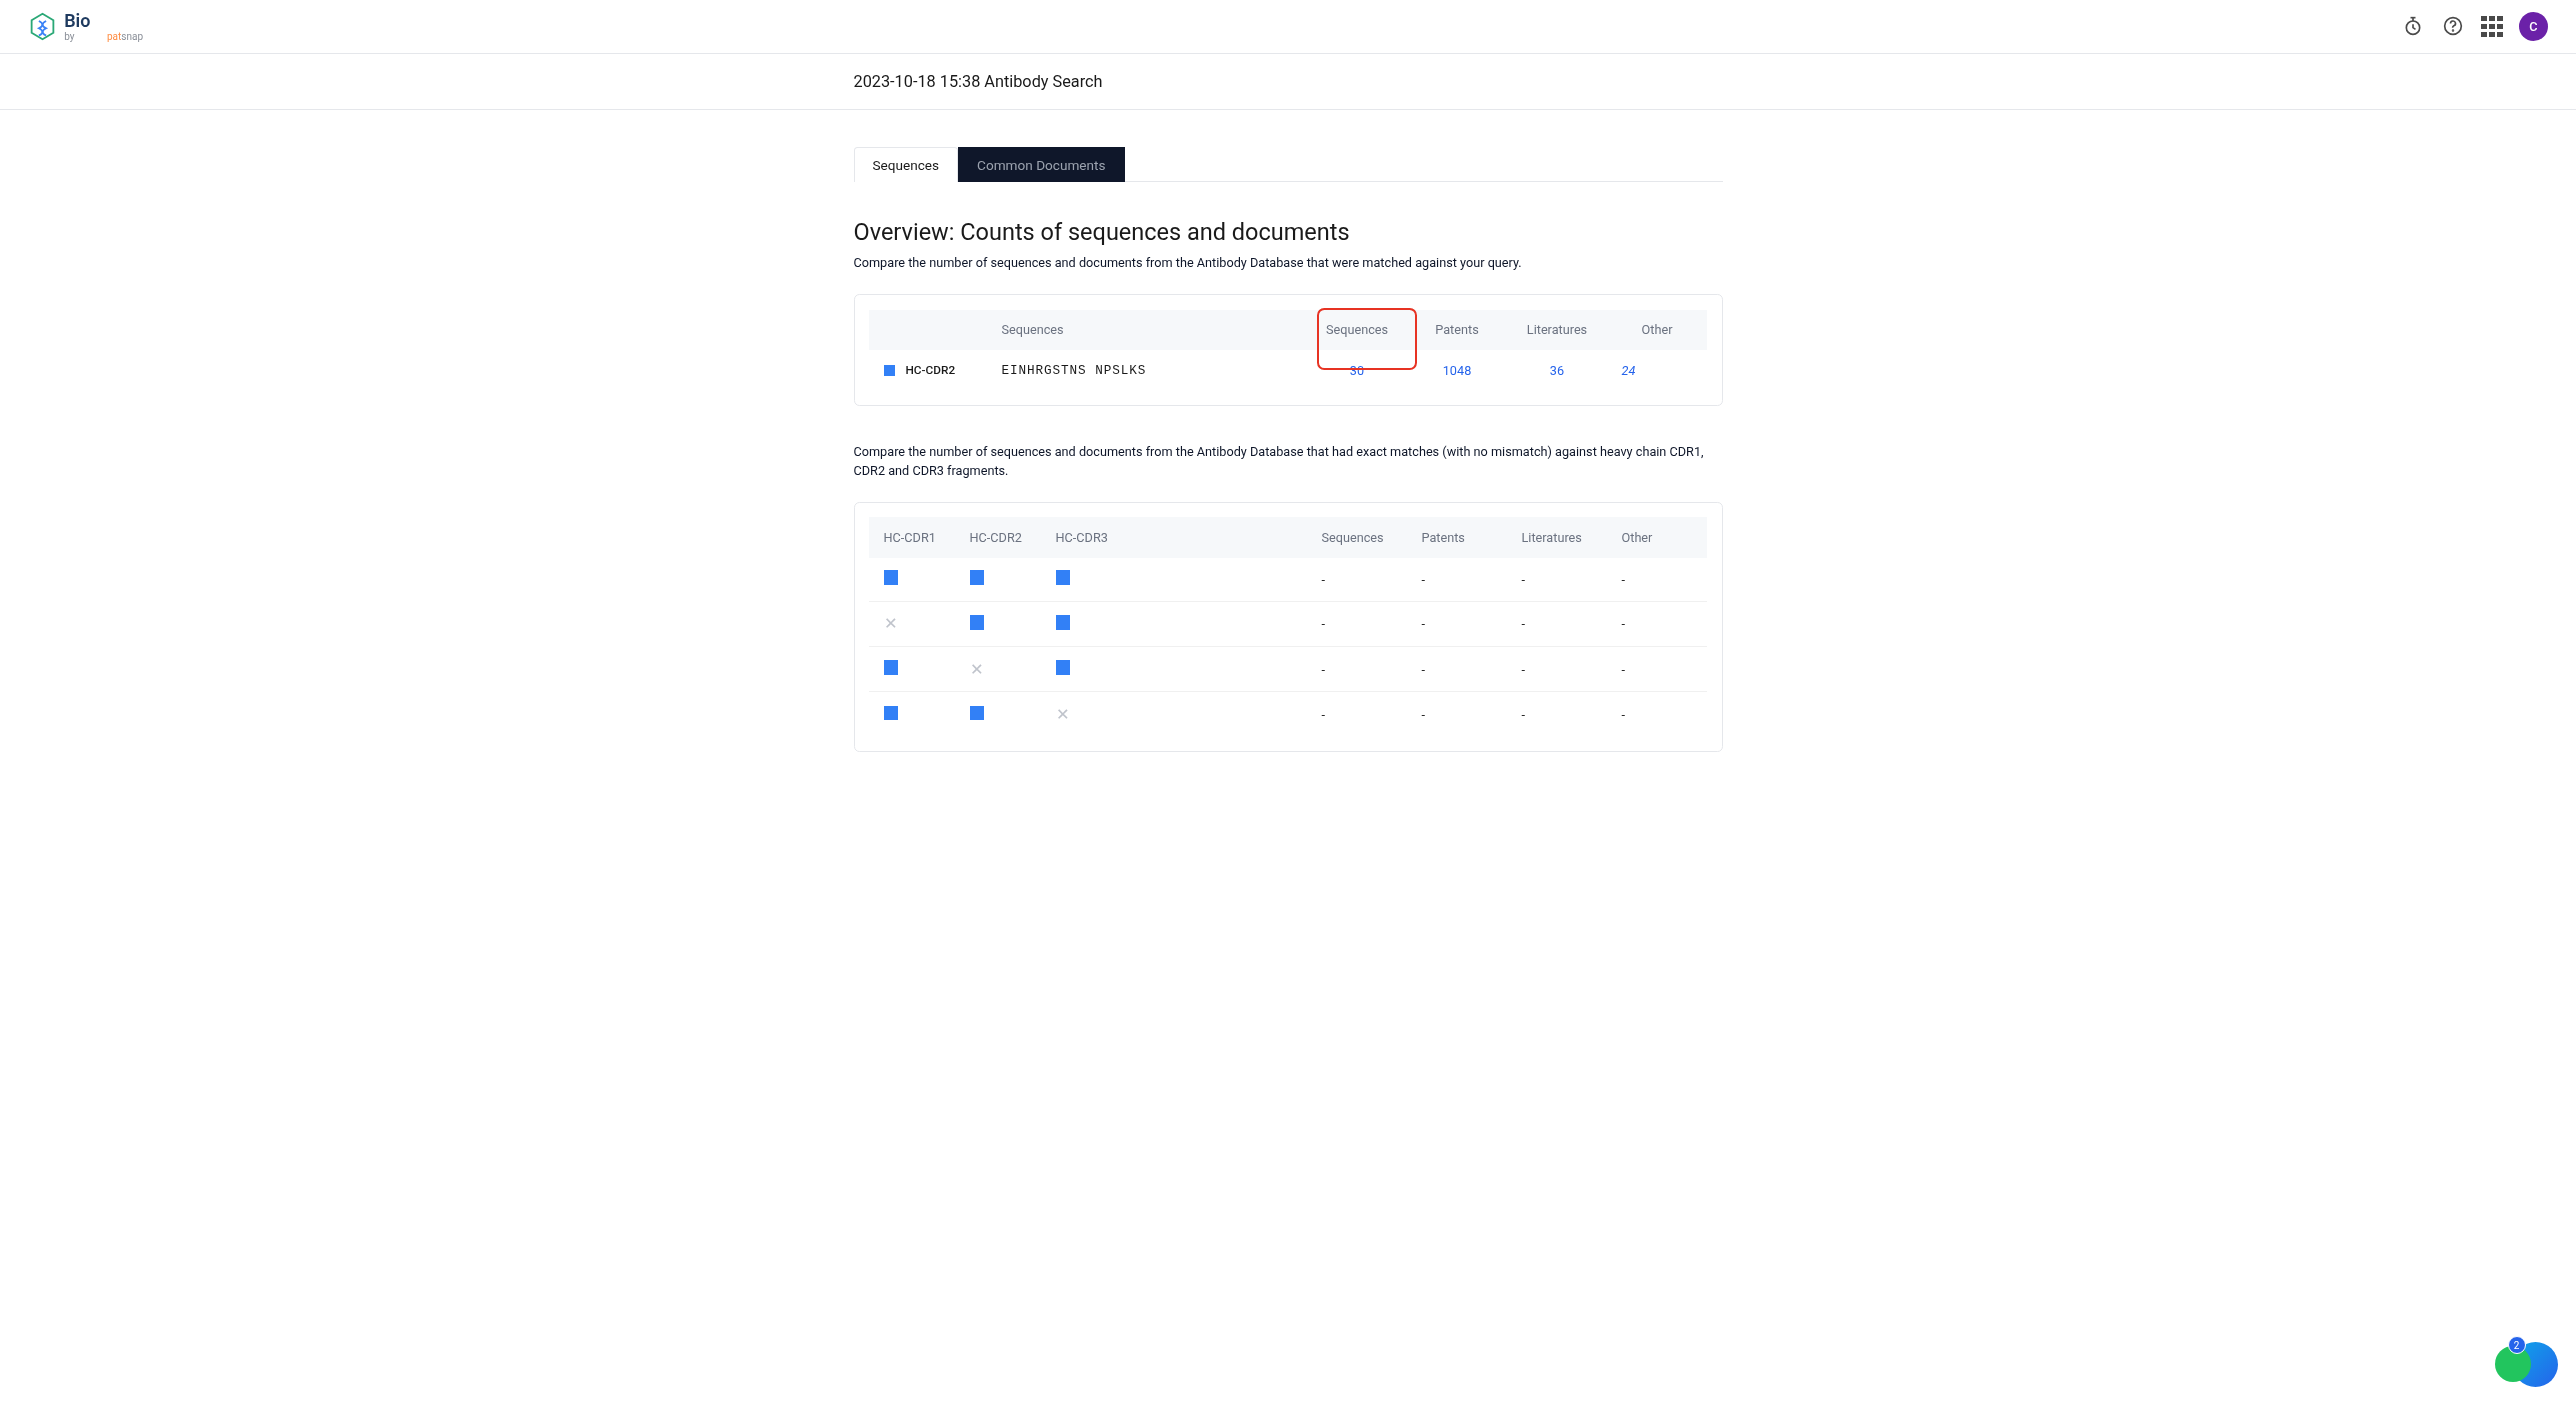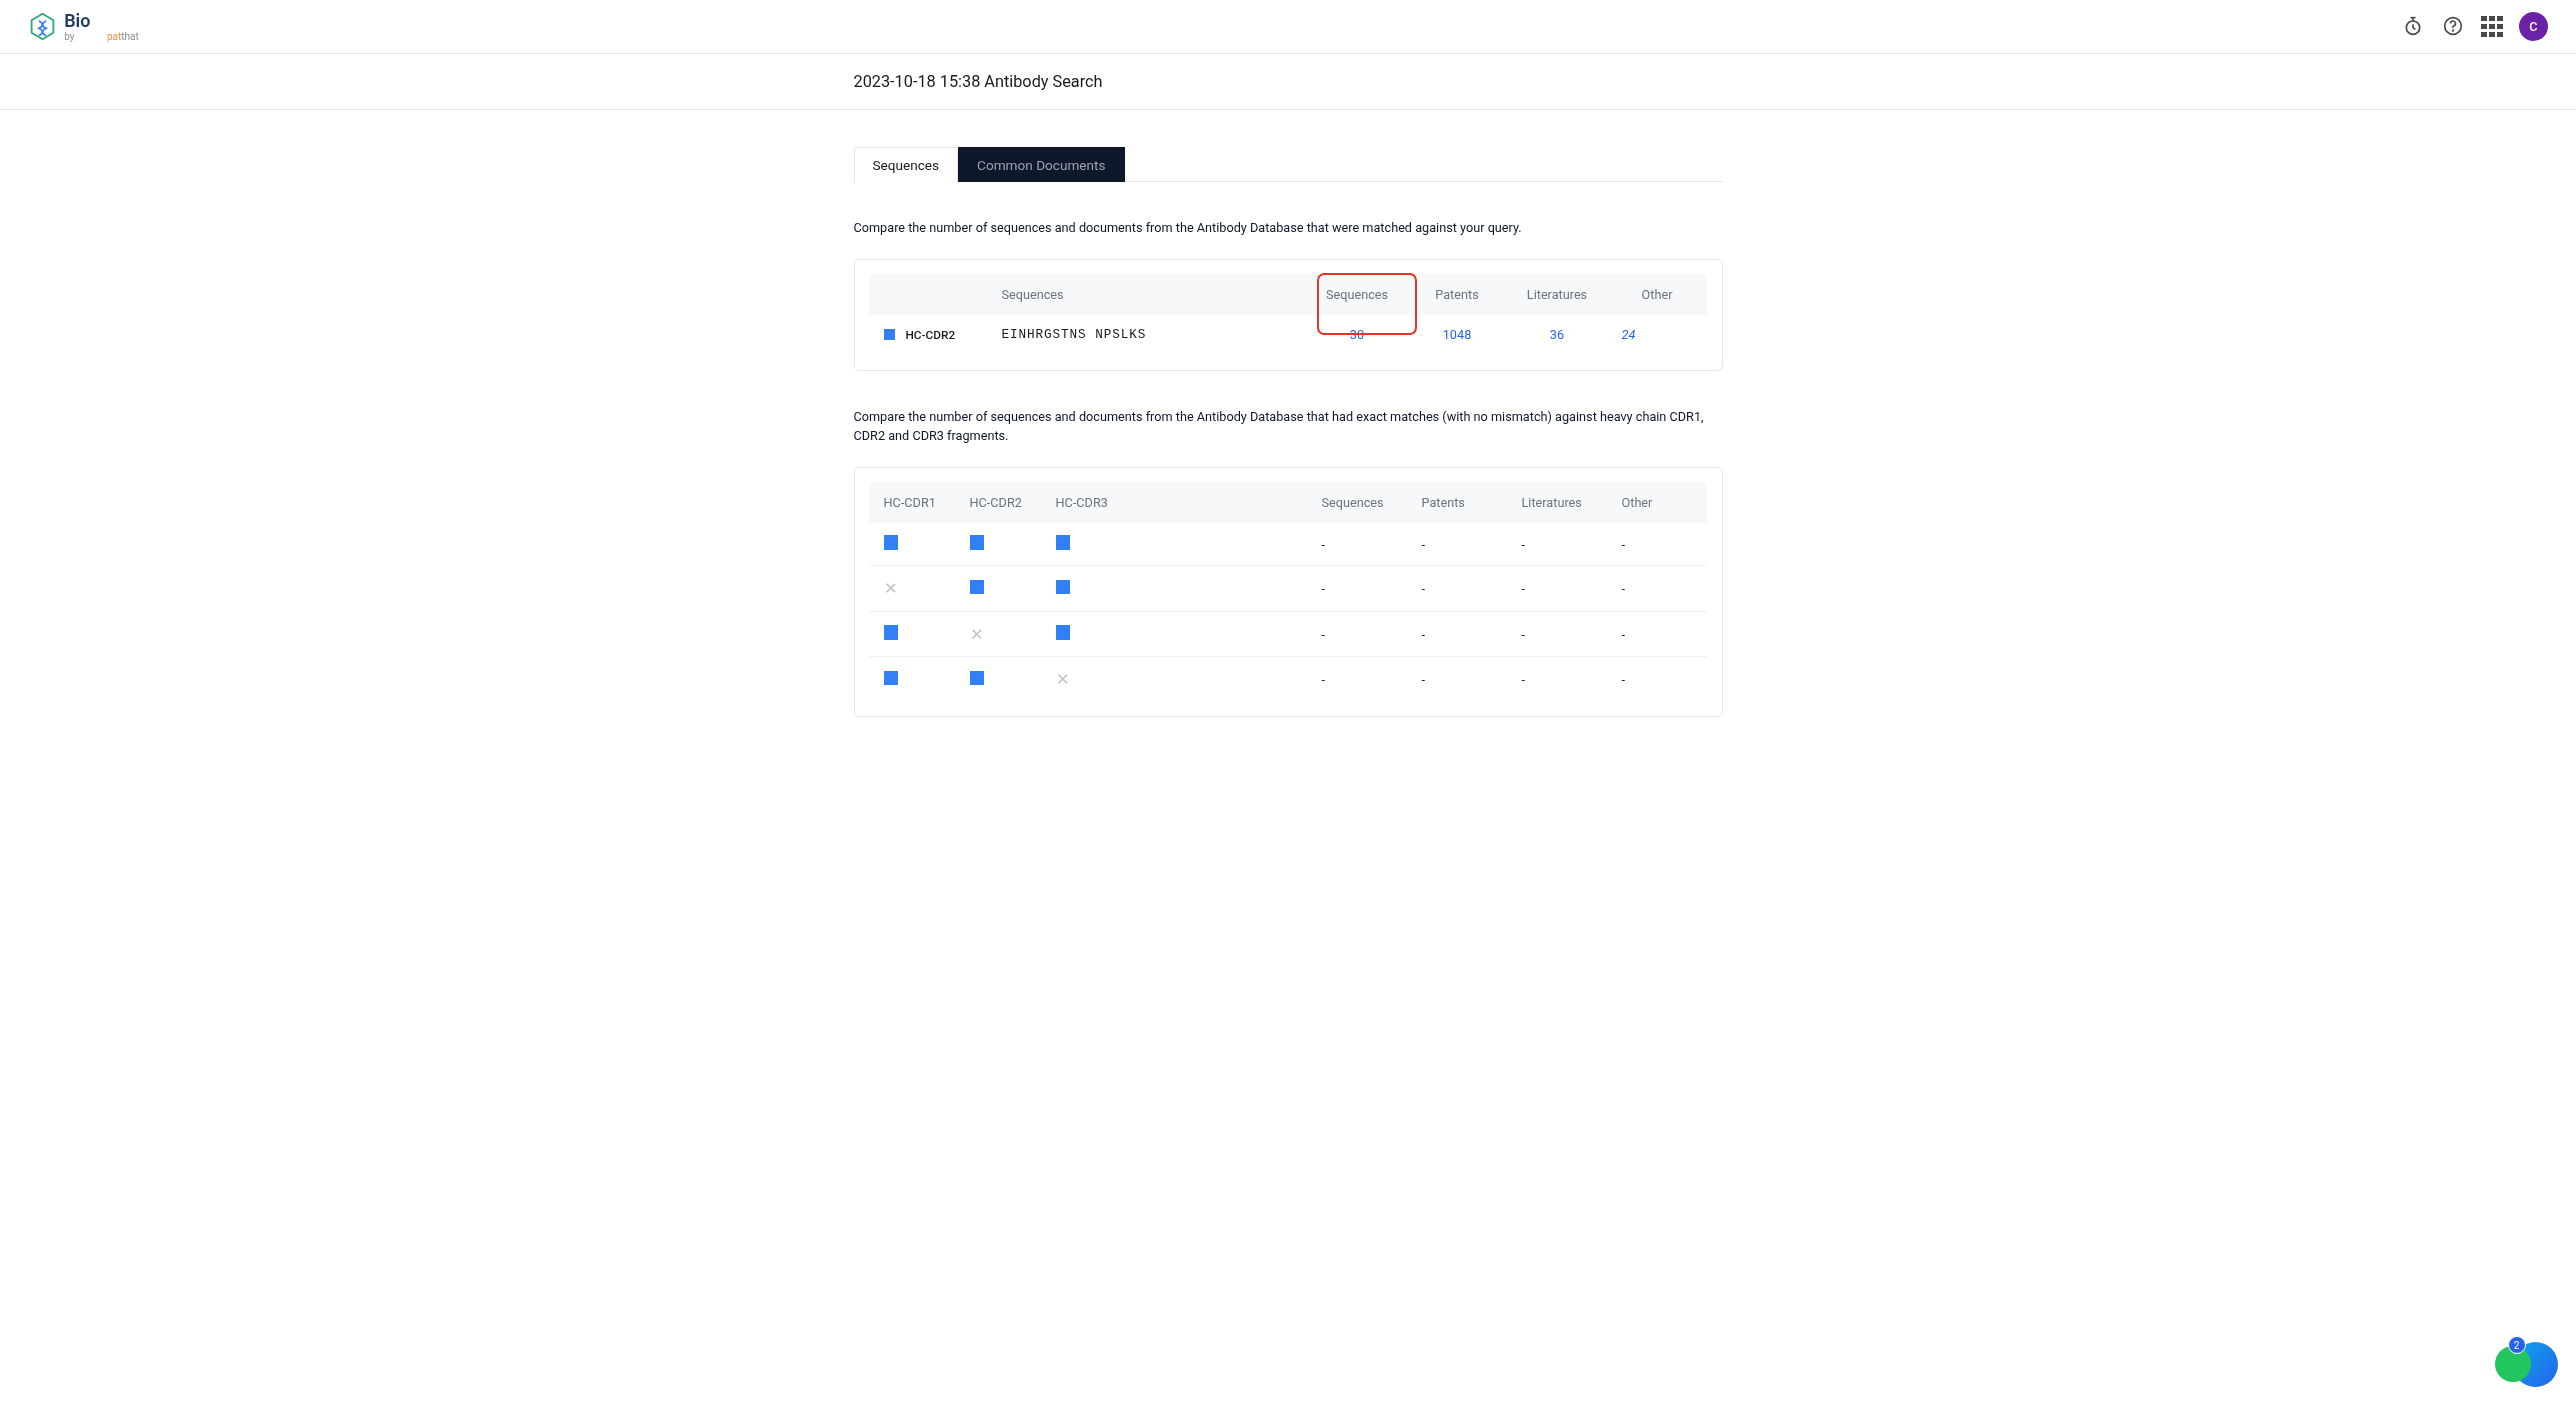--- a/index.html
+++ b/index.html
@@ -268,21 +268,21 @@
     <div class="logo-icon">
       <svg width="29" height="29" viewBox="0 0 32 32">
         <polygon points="16,2 28,9 28,23 16,30 4,23 4,9" fill="none" stroke="#2aa876" stroke-width="2"></polygon>
         <path d="M12 10 Q20 14 12 18 Q20 22 12 26" fill="none" stroke="#3b82f6" stroke-width="2"></path>
         <path d="M20 10 Q12 14 20 18 Q12 22 20 26" fill="none" stroke="#3b82f6" stroke-width="2"></path>
       </svg>
     </div>
     <div class="logo-text">
       <span class="logo-title">Bio</span>
       <span class="logo-subtitle">
-        <span>by </span><span class="pat">pat</span><span>that</span>
+        <span>by </span><span class="pat">pat</span><span>snap</span>
       </span>
     </div>
   </div>
   <div class="header-actions">
     <div class="icon-btn">
       <svg width="20" height="20" viewBox="0 0 24 24" fill="none" stroke="currentColor" stroke-width="2">
         <circle cx="12" cy="14" r="8"></circle>
         <path d="M12 10 L12 14 L15 16"></path>
         <path d="M9 2 L15 2"></path>
         <path d="M12 2 L12 6"></path>
@@ -321,20 +321,21 @@
 </div>
 
 <div class="content-wrap main">
 
   <div class="tabs">
     <div class="tab active">Sequences</div>
     <div class="tab inactive">Common Documents</div>
   </div>
 
   <div class="section">
+    <h2 class="section-title">Overview: Counts of sequences and documents</h2>
     <p class="section-desc">Compare the number of sequences and documents from the Antibody Database that were matched against your query.</p>
 
     <div class="card overview-table-wrap">
       <table class="table">
         <thead>
           <tr>
             <th style="width:118px;"></th>
             <th>Sequences</th>
             <th style="width:100px;text-align:center;">Sequences</th>
             <th style="width:100px;text-align:center;">Patents</th>

